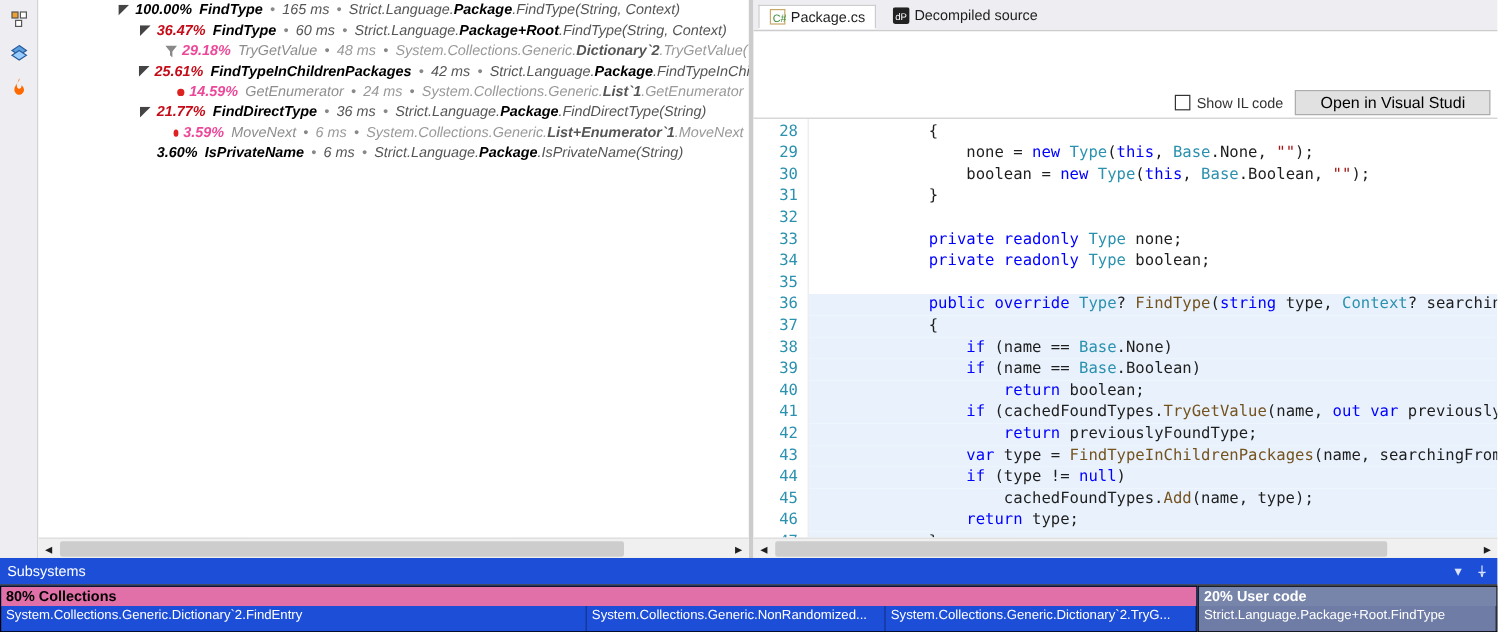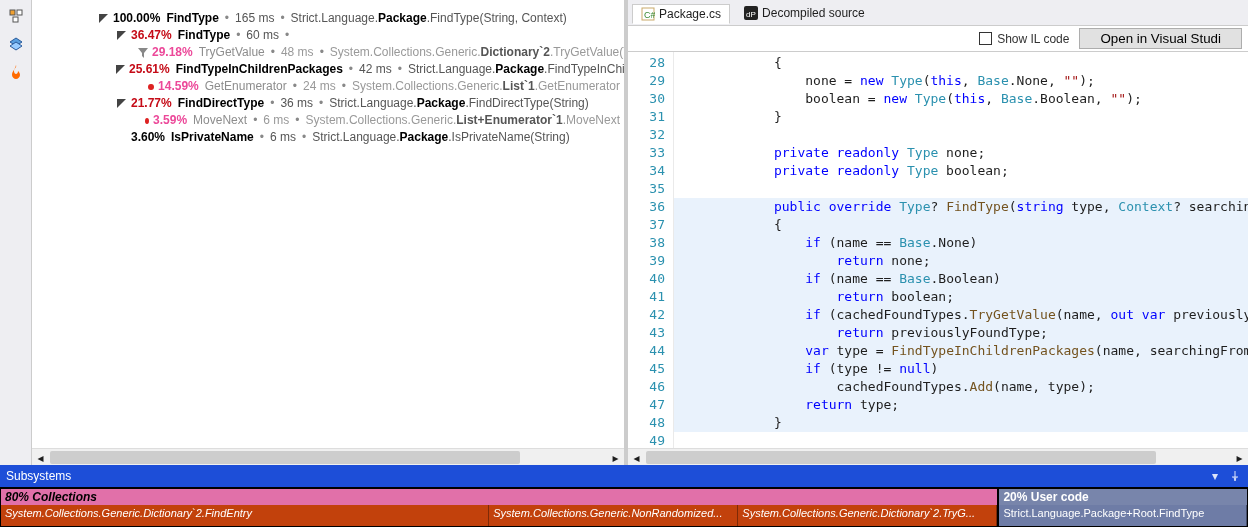--- a/index.html
+++ b/index.html
@@ -2,21 +2,21 @@
 <html><head>
 <meta charset="utf-8">
 <style>
   * { box-sizing: border-box; margin: 0; padding: 0; }
   body { font-family: "Segoe UI", Tahoma, sans-serif; font-size: 12px; background: #fff; color: #1e1e1e; overflow: hidden; }
   .root { display: flex; flex-direction: column; width: 1248px; height: 527px; }
   .main-split { display: flex; flex: 1; min-height: 0; }
   .left-rail { width: 32px; background: #eeeef2; border-right: 1px solid #ccc; display: flex; flex-direction: column; align-items: center; padding-top: 4px; gap: 4px; }
   .rail-btn { width: 24px; height: 24px; display: flex; align-items: center; justify-content: center; border: 1px solid transparent; cursor: pointer; }
   .tree-pane { flex: 1; min-width: 0; display: flex; flex-direction: column; background: #fff; border-right: 4px solid #ccc; }
-  .tree-scroll { flex: 1; overflow: auto; padding: 10px 4px 2px 6px; }
+  .tree-scroll { flex: 1; overflow: auto; padding: 0 4px 2px 6px; font-style: italic; }
   .tree-line { display: flex; align-items: center; white-space: nowrap; height: 17px; line-height: 17px; font-size: 12px; cursor: pointer; }
   .toggle { width: 11px; height: 11px; margin-right: 4px; display: inline-flex; align-items: center; justify-content: center; }
   .percent { font-weight: 700; }
   .pct-black { color: #000; }
   .pct-red { color: #c50b17; }
   .pct-gray { color: #ec4899; }
   .fname { margin-left: 6px; }
   .fname-strong { font-weight: 600; color: #000; }
   .fname-weak { color: #8d8d8d; }
   .sep { margin: 0 6px; color: #888; }
@@ -30,21 +30,21 @@
   .marker-filter { width: 11px; height: 11px; margin-right: 4px; display:inline-flex; align-items:center; justify-content:center;}
   .hscroll { height: 17px; background: #f0f0f0; border-top: 1px solid #ddd; position: relative; }
   .hscroll .arrow { width: 17px; height: 17px; display: inline-flex; align-items: center; justify-content: center; position: absolute; top: 0; }
   .hscroll .arrow.left { left: 0; }
   .hscroll .arrow.right { right: 0; }
   .hscroll .thumb { position: absolute; top: 2px; height: 13px; background: #cdcdcd; border-radius: 2px; }
   .code-pane { width: 620px; display: flex; flex-direction: column; background: #fff; }
   .tabbar { height: 26px; background: #eeeef2; display: flex; align-items: center; padding-left: 4px; gap: 6px; border-bottom: 1px solid #ccc; }
   .tab { display: inline-flex; align-items: center; gap: 4px; padding: 2px 8px; font-size: 12px; cursor: pointer; }
   .tab.active { background: #fff; border: 1px solid #ccc; border-bottom-color: #fff; position: relative; top: 1px; }
-  .optbar { height: 26px; display: flex; align-items: center; justify-content: flex-end; padding: 0 6px; gap: 10px; border-bottom: 1px solid #ccc; font-size: 12px; color: #333; }
+  .optbar { height: 26px; display: flex; align-items: center; justify-content: flex-end; padding: 0 6px; gap: 10px; border-bottom: 1px solid #ccc; font-size: 12px; color: #333; margin-top: 47px; }
   .checkbox { display: inline-flex; align-items: center; gap: 5px; cursor: pointer; }
   .cb-box { width: 13px; height: 13px; border: 1px solid #333; background: #fff; }
   .btn { border: 1px solid #adadad; padding: 2px 20px; background: #e1e1e1; cursor: pointer; }
   .editor { flex: 1; display: flex; font-family: Consolas, monospace; font-size: 13px; overflow: hidden; }
   .gutter { width: 46px; background: #fff; color: #2b91af; text-align: right; padding: 2px 8px 0 0; border-right: 1px solid #eaeaea; }
   .gutter div { height: 18px; line-height: 18px; }
   .codelines { flex: 1; padding-top: 2px; overflow: hidden; }
   .codeline { height: 18px; line-height: 18px; white-space: pre; padding-left: 6px; }
   .hl { background: #e9f2fc; }
   .kw { color: #0000ff; }
@@ -52,21 +52,21 @@
   .str { color: #a31515; }
   .mtd { color: #74531f; }
   .subsystems-header { height: 22px; background: #1d4ed8; color: #fff; display: flex; align-items: center; padding: 0 6px; font-size: 12px; justify-content: space-between; }
   .sub-header-icons { display: flex; gap: 6px; }
   .sub-icon { width: 14px; height: 14px; display:inline-flex; align-items:center; justify-content:center; cursor:pointer; opacity:.85;}
   .subbar { height: 40px; display: flex; border-top: 1px solid #000; }
   .subbox { border: 1px solid #000; display: flex; flex-direction: column; overflow: hidden; }
   .subtitle { font-weight: 700; font-size: 12px; padding: 1px 4px; color: #000; }
   .subrow { display: flex; flex: 1; }
   .subcell { border-right: 1px solid rgba(0,0,0,.35); font-size: 11px; color: #fff; padding: 2px 4px; overflow: hidden; text-overflow: ellipsis; white-space: nowrap; }
-  .collections { background: #c2410c; flex: 0 0 80%; font-style: italic; }
+  .collections { background: #1d4ed8; flex: 0 0 80%; }
   .collections .subtitle { background: #e170a9; }
   .usercode { background: #6e7ca6; flex: 0 0 20%; }
   .usercode .subtitle { background: #7885ab; color:#fff; }
 </style>
 </head>
 <body>
 
 <div class="root">
   <div class="main-split">
 
@@ -110,20 +110,21 @@
             <span class="toggle">
               <svg width="9" height="9">
                 <path d="M0 0 L9 0 L0 9 Z" fill="#444"></path>
               </svg>
             </span>
             <span class="percent pct-red">36.47%</span>
             <span class="fname fname-strong">FindType</span>
             <span class="sep">•</span>
             <span class="ms">60 ms</span>
             <span class="sep">•</span>
+            <span class="sig">Strict.Language.<b>Package+Root</b>.FindType(String, Context)</span>
           </div>
           <div class="tree-line" style="padding-left: 96px;">
             <span class="toggle"></span>
             <span class="marker-filter">
               <svg width="10" height="10">
                 <path d="M0 0h10L6 5v5L4 8V5Z" fill="#888"></path>
               </svg>
             </span>
             <span class="percent pct-gray">29.18%</span>
             <span class="fname fname-weak">TryGetValue</span>
@@ -249,21 +250,20 @@
             <div class="codeline"><span>                none = </span><span class="kw">new </span><span class="tp">Type</span><span>(</span><span class="kw">this</span><span>, </span><span class="tp">Base</span><span>.None, </span><span class="str">""</span><span>);</span></div>
             <div class="codeline"><span>                boolean = </span><span class="kw">new </span><span class="tp">Type</span><span>(</span><span class="kw">this</span><span>, </span><span class="tp">Base</span><span>.Boolean, </span><span class="str">""</span><span>);</span></div>
             <div class="codeline"><span>            }</span></div>
             <div class="codeline"><span></span></div>
             <div class="codeline"><span>            </span><span class="kw">private readonly </span><span class="tp">Type</span><span> none;</span></div>
             <div class="codeline"><span>            </span><span class="kw">private readonly </span><span class="tp">Type</span><span> boolean;</span></div>
             <div class="codeline"><span></span></div>
             <div class="codeline hl"><span>            </span><span class="kw">public override </span><span class="tp">Type</span><span>? </span><span class="mtd">FindType</span><span>(</span><span class="kw">string</span><span> type, </span><span class="tp">Context</span><span>? searchingFrom = </span></div>
             <div class="codeline hl"><span>            {</span></div>
             <div class="codeline hl"><span>                </span><span class="kw">if </span><span>(name == </span><span class="tp">Base</span><span>.None)</span></div>
-            <div class="codeline hl"><span>                    </span><span class="kw">return </span><span>none;</span></div>
             <div class="codeline hl"><span>                </span><span class="kw">if </span><span>(name == </span><span class="tp">Base</span><span>.Boolean)</span></div>
             <div class="codeline hl"><span>                    </span><span class="kw">return </span><span>boolean;</span></div>
             <div class="codeline hl"><span>                </span><span class="kw">if </span><span>(cachedFoundTypes.</span><span class="mtd">TryGetValue</span><span>(name, </span><span class="kw">out var </span><span>previouslyFoundTyp</span></div>
             <div class="codeline hl"><span>                    </span><span class="kw">return </span><span>previouslyFoundType;</span></div>
             <div class="codeline hl"><span>                </span><span class="kw">var </span><span>type = </span><span class="mtd">FindTypeInChildrenPackages</span><span>(name, searchingFrom </span></div>
             <div class="codeline hl"><span>                </span><span class="kw">if </span><span>(type != </span><span class="kw">null</span><span>)</span></div>
             <div class="codeline hl"><span>                    cachedFoundTypes.</span><span class="mtd">Add</span><span>(name, type);</span></div>
             <div class="codeline hl"><span>                </span><span class="kw">return </span><span>type;</span></div>
             <div class="codeline hl"><span>            }</span></div>
           </div>

